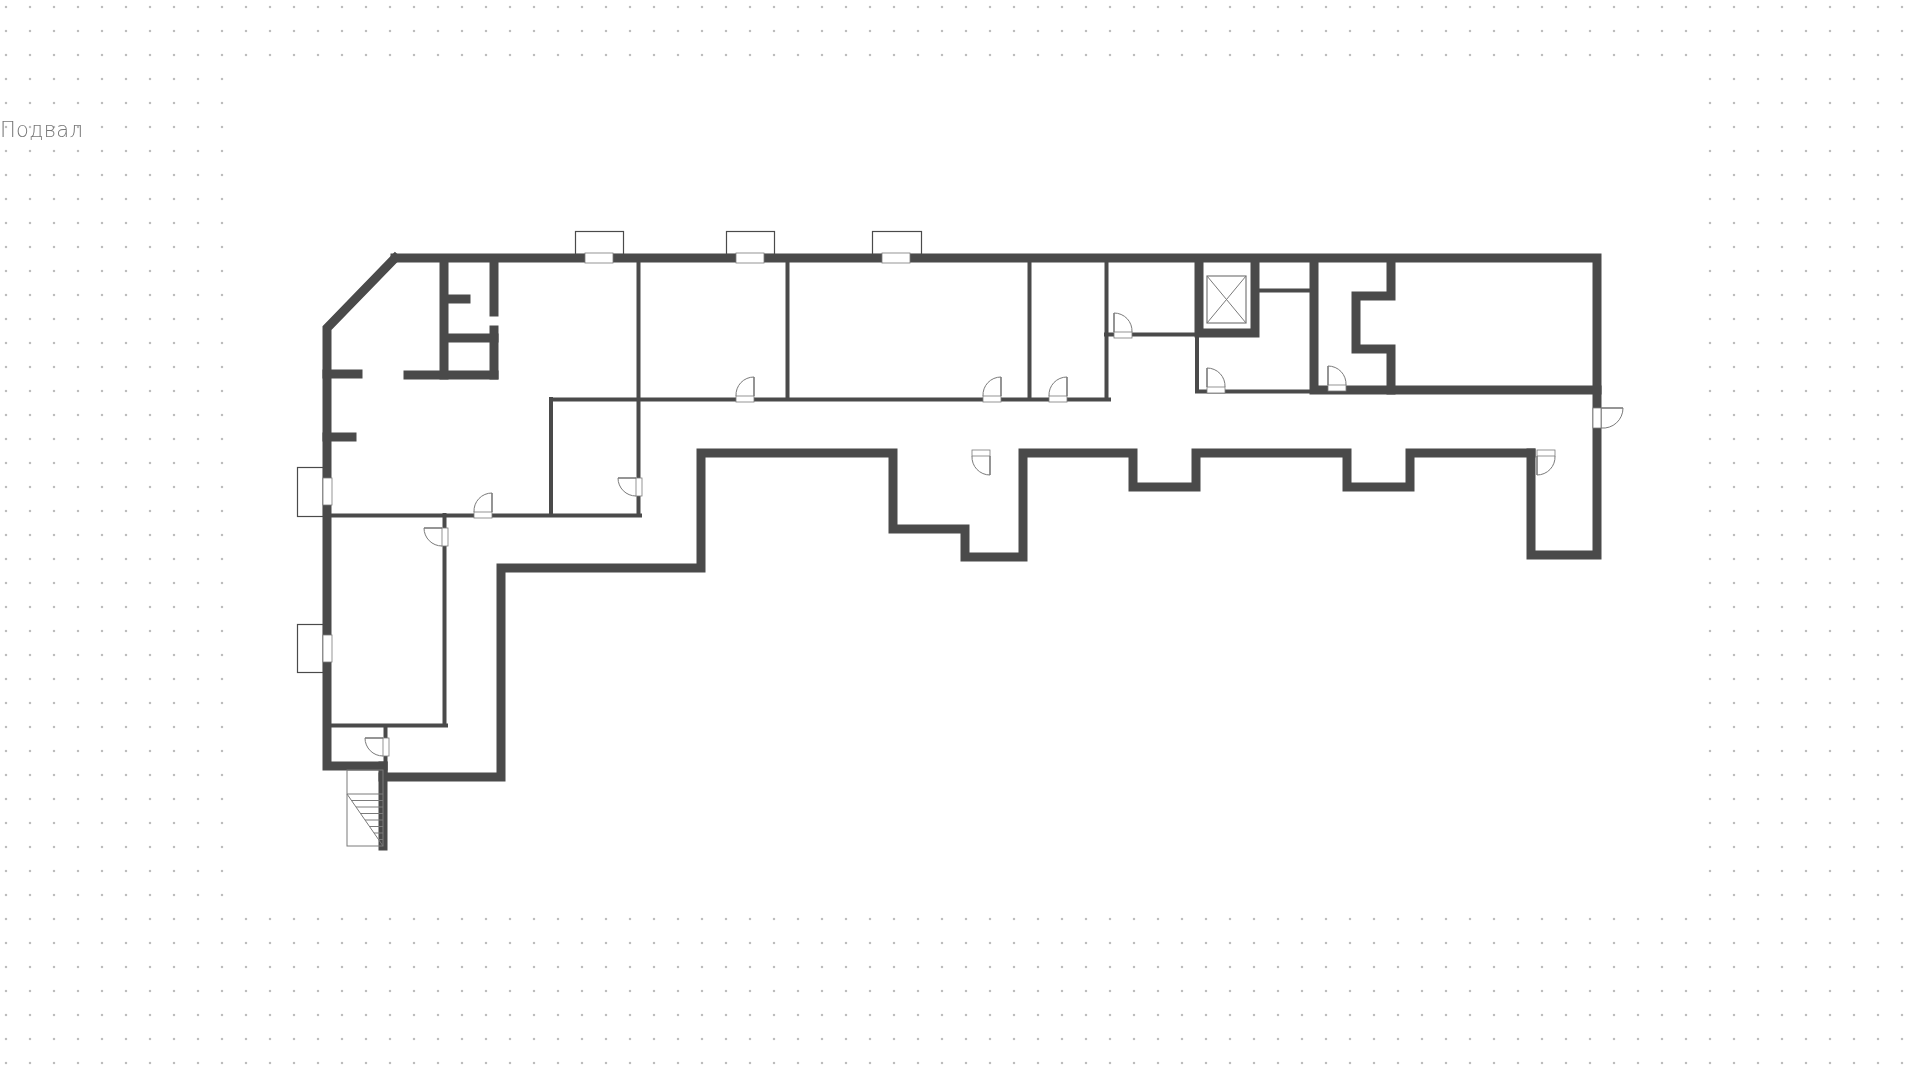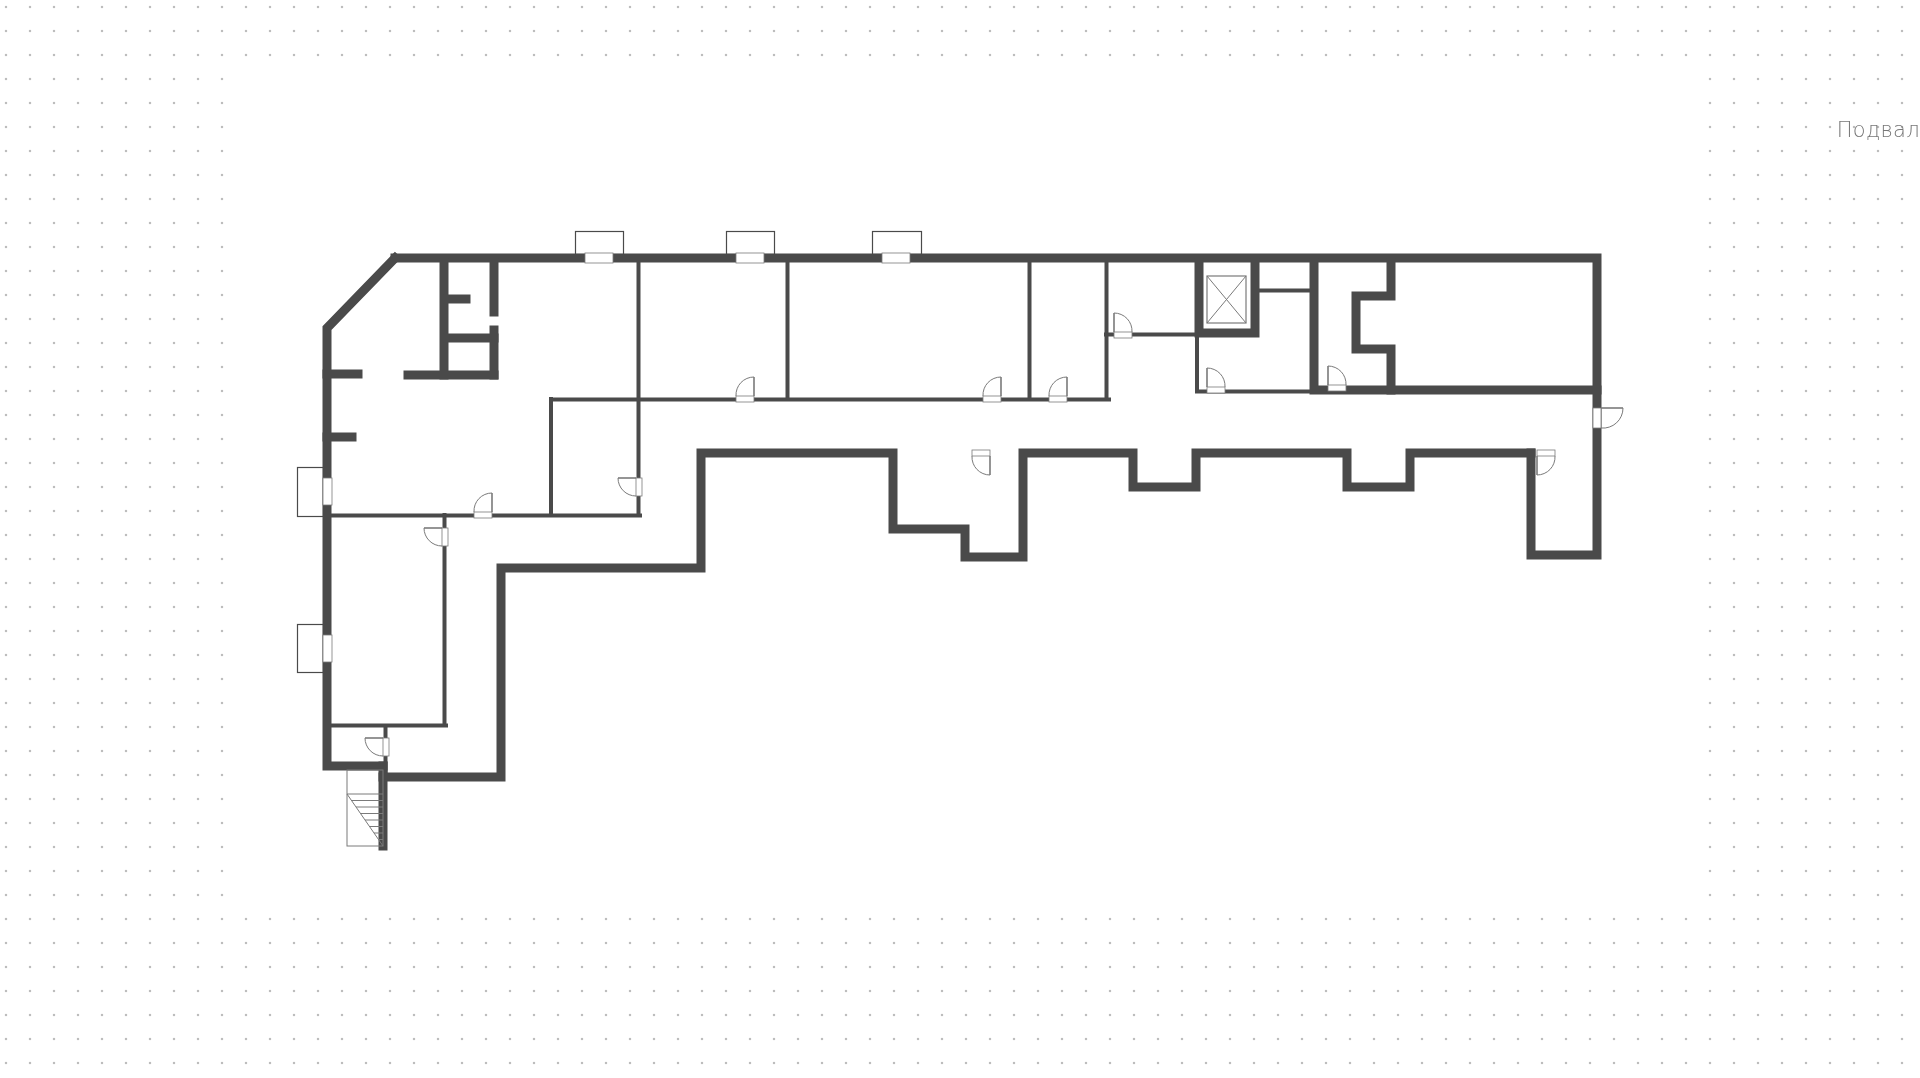--- a/index.html
+++ b/index.html
@@ -10,21 +10,21 @@
     background-size: 24px 24px;
     background-position: -6px -5px;
     font-family: "Liberation Sans", sans-serif;
   }
   .canvas-clear {
     position: absolute; left: 230px; top: 72px; width: 1462px; height: 834px;
     background: #ffffff;
   }
   .floor-title {
     position: absolute; left: 0; width: 1920px; top: 118px;
-    text-align: right; font-size: 21px; color: #777777; letter-spacing: 0.3px;
+    text-align: left; font-size: 21px; color: #777777; letter-spacing: 0.3px;
     font-family: "DejaVu Sans", sans-serif; font-weight: 300;
   }
   svg.plan { position: absolute; left: 0; top: 0; }
 </style>
 </head>
 <body>
 
 <div class="canvas-clear"></div>
 
 <div class="floor-title">Подвал</div>

